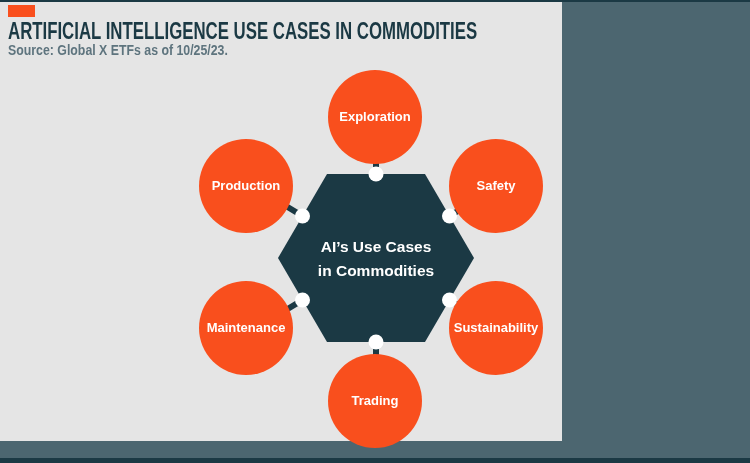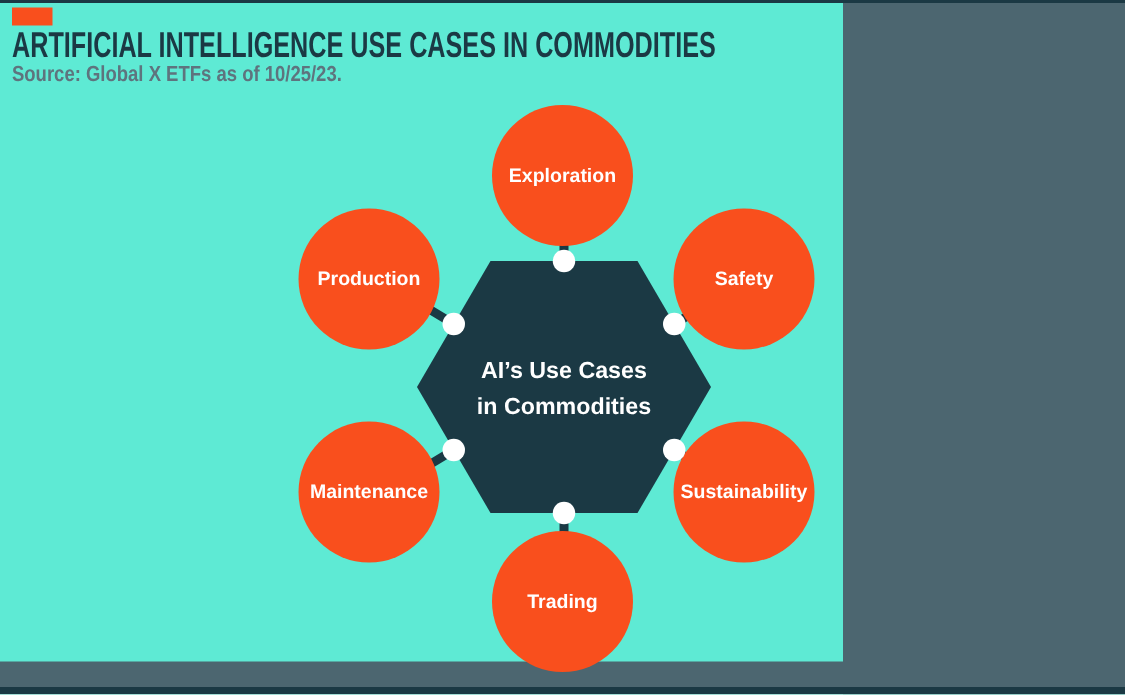--- a/index.html
+++ b/index.html
@@ -1,19 +1,19 @@
 <!DOCTYPE html>
 <html><head>
 <meta charset="utf-8">
 <style>
   html,body{margin:0;padding:0;background:#ffffff;}
   .stage{
     position:relative;
     width:750px;height:463px;
-    background:#5eead4;
+    background:#e5e5e5;
     overflow:hidden;
     font-family:"Liberation Sans", sans-serif;
   }
   
   .right-panel{
     position:absolute;left:562px;top:0;width:188px;height:463px;
     background:#4C6670;
   }
   .bottom-strip{
     position:absolute;left:0;top:441px;width:750px;height:17px;

